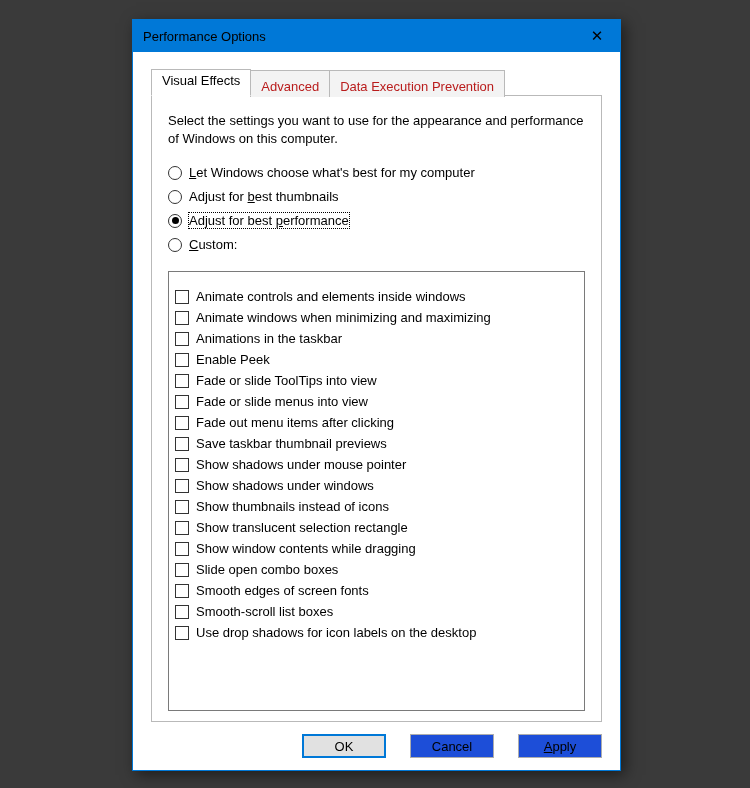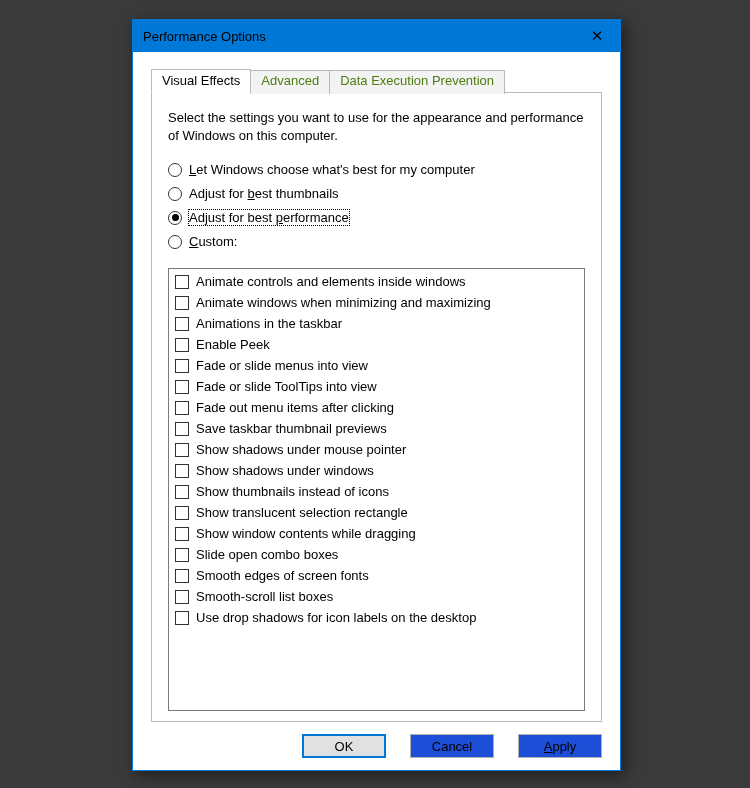--- a/index.html
+++ b/index.html
@@ -67,23 +67,23 @@
     position: relative;
     top: 1px;
   }
   .tab.active {
     background: #fff;
     border-bottom: 1px solid #fff;
     z-index: 3;
   }
   .tab.inactive {
     background: #f3f3f3;
-    color: #4d7c0f;
+    color: #b91c1c;
     top: 2px;
-    padding-top:2px;
+    padding-top:8px;
     padding-bottom:3px;
   }
   .tabpanel {
     border: 1px solid #b9b9b9;
     flex: 1;
     padding: 16px 16px 10px 16px;
     margin-top: 0;
     display: flex;
     flex-direction: column;
   }
@@ -122,21 +122,21 @@
   .radio-label .ul {
     text-decoration: underline;
   }
   .radio-row.focused .radio-label {
     outline: 1px dotted #000;
     outline-offset: 0px;
   }
   .listbox {
     border: 1px solid #7a7a7a;
     flex: 1;
-    padding: 2px 6px 6px 6px;
+    padding: 14px 6px 6px 6px;
     overflow: hidden;
   }
   .item {
     display: flex;
     align-items: center;
     height: 21px;
     cursor: default;
   }
   .checkbox {
     width: 14px;
@@ -231,25 +231,25 @@
           <div class="item">
             <span class="checkbox"></span>
             <span class="item-label">Animations in the taskbar</span>
           </div>
           <div class="item">
             <span class="checkbox"></span>
             <span class="item-label">Enable Peek</span>
           </div>
           <div class="item">
             <span class="checkbox"></span>
+            <span class="item-label">Fade or slide ToolTips into view</span>
+          </div>
+          <div class="item">
+            <span class="checkbox"></span>
             <span class="item-label">Fade or slide menus into view</span>
-          </div>
-          <div class="item">
-            <span class="checkbox"></span>
-            <span class="item-label">Fade or slide ToolTips into view</span>
           </div>
           <div class="item">
             <span class="checkbox"></span>
             <span class="item-label">Fade out menu items after clicking</span>
           </div>
           <div class="item">
             <span class="checkbox"></span>
             <span class="item-label">Save taskbar thumbnail previews</span>
           </div>
           <div class="item">

